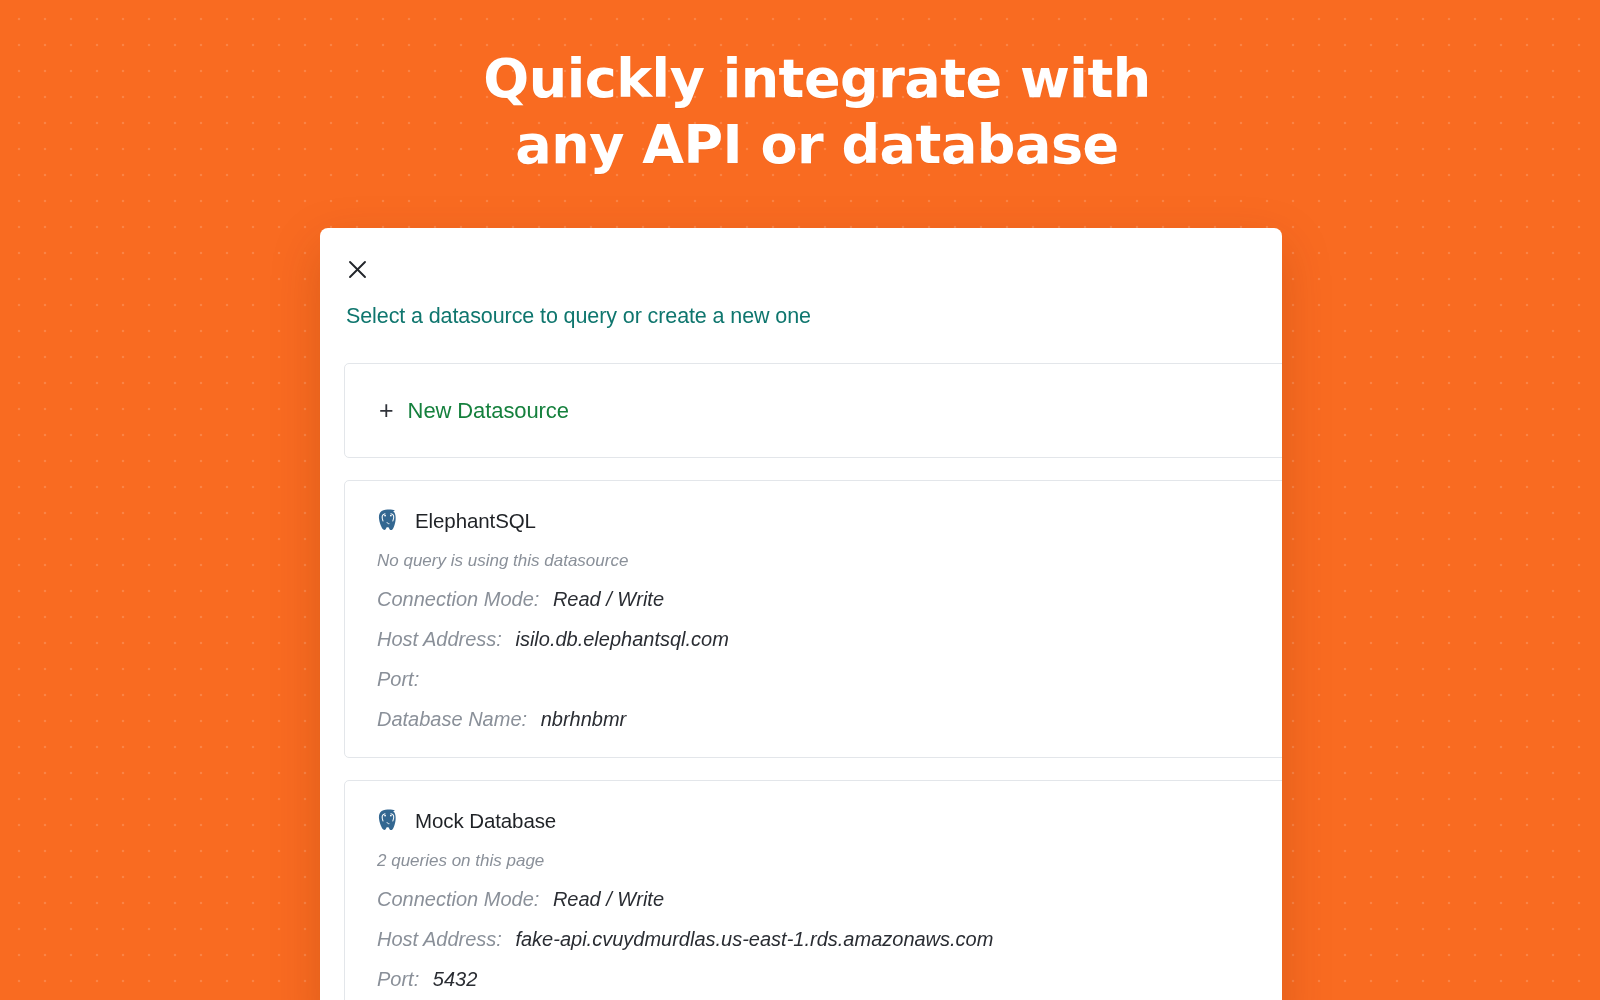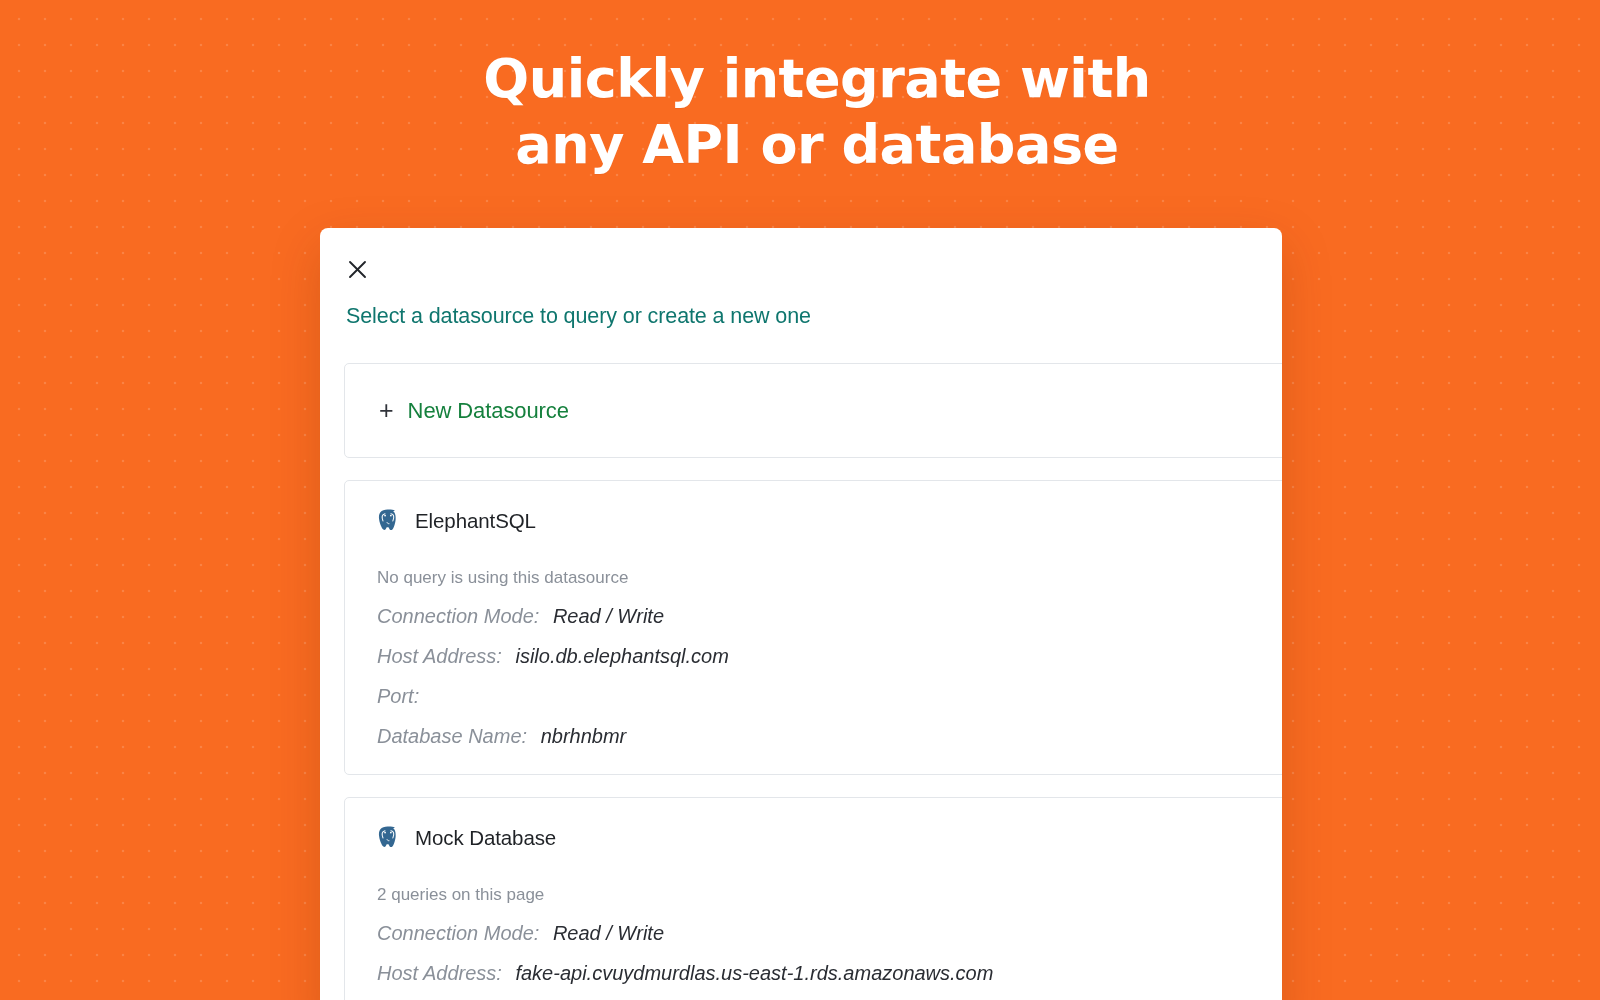--- a/index.html
+++ b/index.html
@@ -122,22 +122,23 @@
     gap: 14px;
   }
   .ds-name {
     font-size: 20.5px;
     color: #1f2226;
     letter-spacing: -0.1px;
   }
   .ds-sub {
     font-size: 17px;
     color: #8a9099;
-    margin-top: 35px;
+    margin-top: 18px;
     margin-left: 2px;
+    font-style: italic;
   }
   .ds-field {
     font-size: 20px;
     color: #8a9099;
     margin-top: 17px;
     margin-left: 2px;
     font-style: italic;
   }
   .ds-field .val {
     color: #2a2d33;

